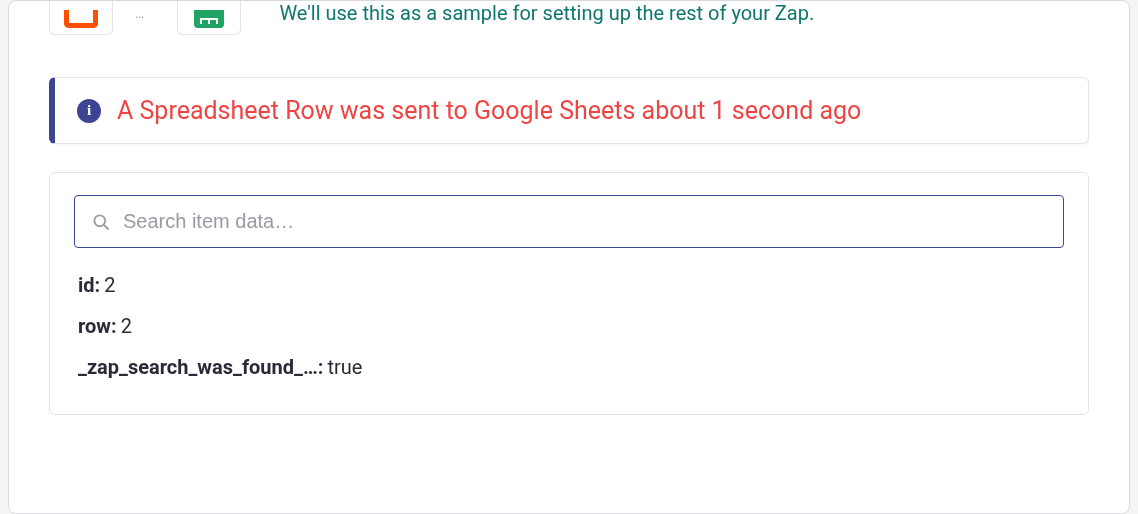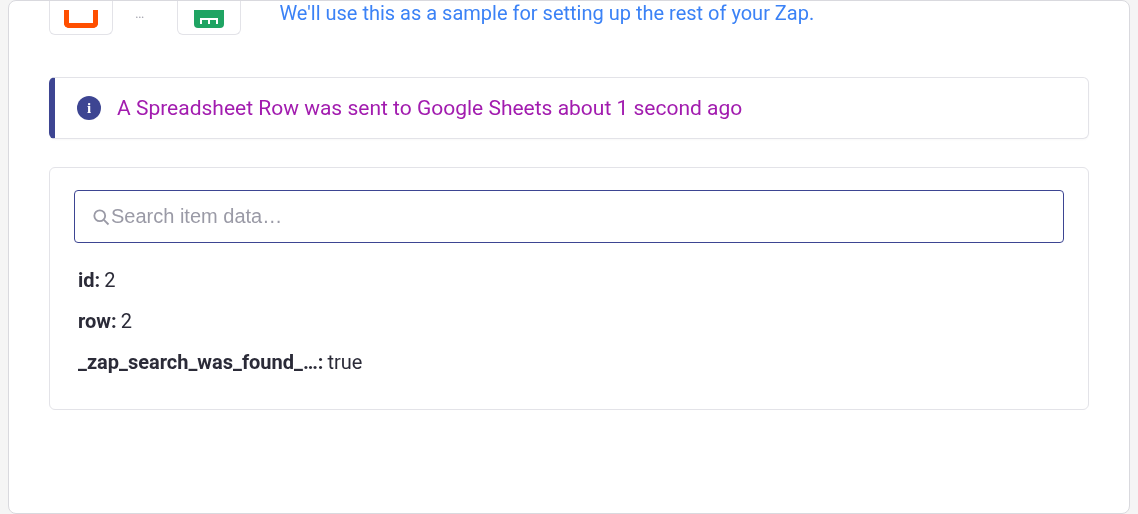--- a/index.html
+++ b/index.html
@@ -73,21 +73,21 @@
   }
   .dots-between {
     color: #a9a9b3;
     font-size: 14px;
     letter-spacing: 1px;
     padding: 0 2px;
     align-self: flex-start;
     margin-top: 4px;
   }
   .hint-text {
-    color: #3b82f6;
+    color: #0f766e;
     font-size: 20px;
     margin-left: 18px;
     align-self: flex-start;
     margin-top: 0;
   }
 
   
   .alert {
     display: flex;
     align-items: center;
@@ -108,34 +108,35 @@
     color: #fff;
     font-weight: 700;
     font-size: 15px;
     display: flex;
     align-items: center;
     justify-content: center;
     font-family: Georgia, serif;
     flex-shrink: 0;
   }
   .alert-text {
-    color: #a21caf;
-    font-size: 21px;
+    color: #ef4444;
+    font-size: 25px;
   }
 
   
   .data-card {
     border: 1px solid #e3e3e8;
     border-radius: 6px;
     margin-top: 28px;
     padding: 22px 24px 30px 24px;
   }
   .search-box {
     display: flex;
     align-items: center;
+    gap: 12px;
     width: 100%;
     border: 1.5px solid #3d4592;
     border-radius: 4px;
     padding: 14px 16px;
   }
   .search-icon {
     width: 20px; height: 20px;
     flex-shrink: 0;
   }
   .search-input {

